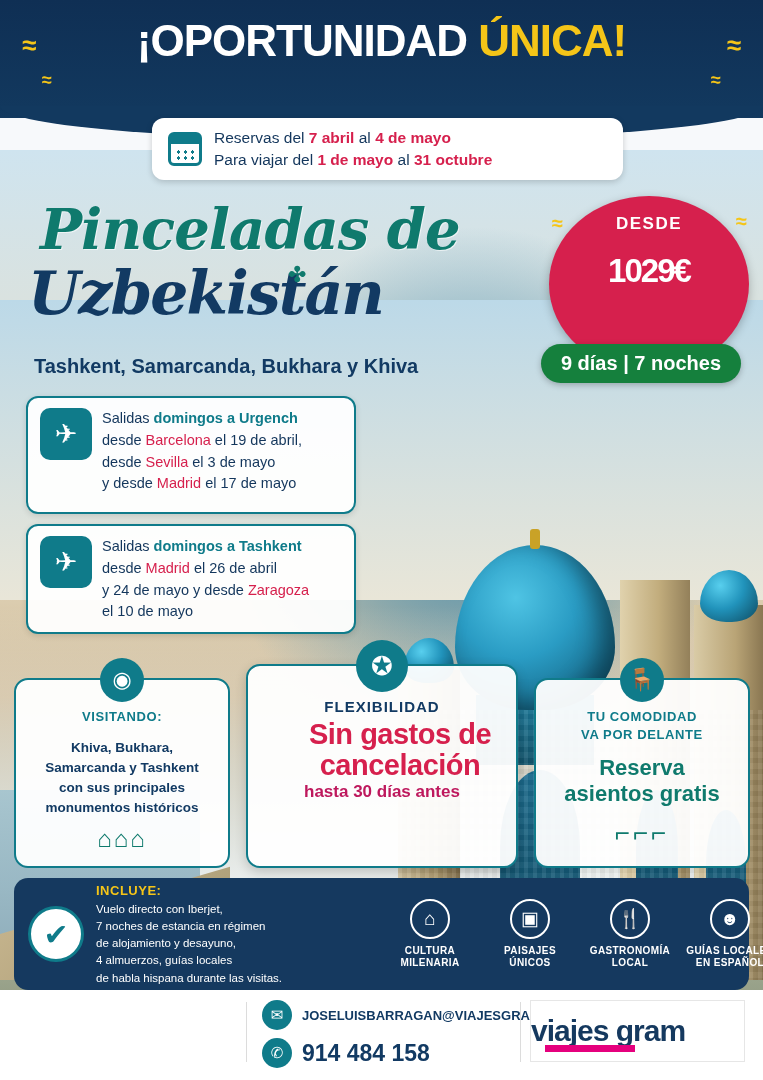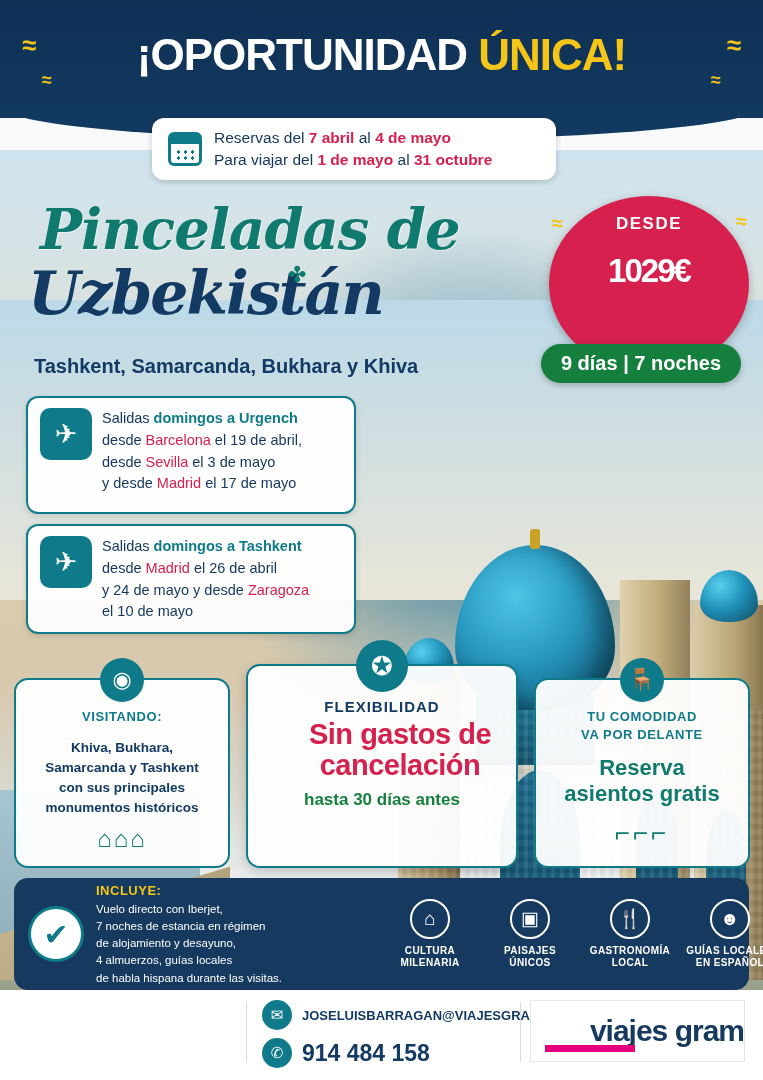--- a/index.html
+++ b/index.html
@@ -101,36 +101,36 @@
     position:absolute; left:0; top:0; width:763px; height:118px;
     background: linear-gradient(to bottom,#0f2f54,#12395f);
     z-index:5;
   }
   .header:after{
     content:""; position:absolute; left:0; bottom:-22px; width:100%; height:34px;
     background:#12395f;
     border-radius: 0 0 50% 50% / 0 0 100% 100%;
   }
   .headline {
-    position:absolute; top:30px; left:0; width:763px; text-align:center;
+    position:absolute; top:16px; left:0; width:763px; text-align:center;
     font-size:44px; font-weight:bold; letter-spacing:-1px; color:#ffffff;
     z-index:7; white-space:nowrap;
   }
   .headline .hl-accent { color:#f5c518; }
   .spark {
     position:absolute; z-index:7; color:#f5c518; font-size:26px; font-weight:bold;
   }
   .sp-l { left:22px; top:30px; }
   .sp-r { right:22px; top:30px; }
   .sp-l2 { left:42px; top:70px; font-size:18px; }
   .sp-r2 { right:42px; top:70px; font-size:18px; }
 
   
   .date-pill {
-    position:absolute; left:152px; top:118px; width:404px; height:62px;
+    position:absolute; left:152px; top:118px; width:471px; height:62px;
     background:#ffffff; border-radius:12px;
     box-shadow:0 2px 6px rgba(0,0,0,.18);
     z-index:8; display:flex; align-items:center; padding:0 16px;
   }
   .cal-icon {
     width:34px; height:34px; border:3px solid #0f7b8a; border-radius:6px;
     position:relative; flex:0 0 34px; margin-right:12px;
     background:#fff;
   }
   .cal-icon:before{
@@ -218,21 +218,21 @@
     background:#0f7b8a; color:#fff; border-radius:50%;
     display:flex; align-items:center; justify-content:center;
   }
   .pin-badge { top:-22px; width:44px; height:44px; font-size:22px; }
   .medal-badge { top:-26px; width:52px; height:52px; font-size:26px; }
   .seat-badge { top:-22px; width:44px; height:44px; font-size:22px; }
   .f-kicker { margin-top:28px; font-size:13px; font-weight:bold; color:#0f7b8a; letter-spacing:.6px; line-height:1.35;}
   .f-body { margin-top:12px; font-size:13.5px; color:#123a63; line-height:1.5; font-weight:bold;}
   .f2-kicker { margin-top:32px; font-size:15px; font-weight:bold; color:#123a63; letter-spacing:1px;}
   .f2-big { margin-top:4px; font-size:29px; font-weight:bold; color:#d6204d; line-height:1.08; letter-spacing:-.5px;margin-left:36px;}
-  .f2-small { margin-top:8px; font-size:17px; color:#15803d; font-weight:bold;}
+  .f2-small { font-size:17px; color:#be185d; font-weight:bold;}
   .f3-big { margin-top:12px; font-size:22px; color:#0f7a6d; font-weight:bold; line-height:1.2;}
   .mosque-line { margin-top:6px; color:#0f7a6d; font-size:24px; letter-spacing:2px; }
   .seat-line { margin-top:10px; color:#0f7a6d; font-size:26px; letter-spacing:3px; }
 
   
   .includes {
     position:absolute; left:14px; top:878px; width:735px; height:112px;
     background:#15395f; border-radius:14px; z-index:9; color:#fff;
     display:flex; align-items:center; padding:10px 14px;
   }
@@ -268,21 +268,21 @@
   .c-row { display:flex; align-items:center; margin-bottom:8px; }
   .c-badge {
     width:30px; height:30px; border-radius:50%; background:#0f7b8a; color:#fff;
     display:flex; align-items:center; justify-content:center; font-size:15px; margin-right:10px;
   }
   .c-mail { font-size:13px; font-weight:bold; color:#123a63; }
   .c-phone { font-size:23px; font-weight:bold; color:#123a63; }
   .logo {
     position:absolute; right:18px; top:1000px; z-index:11; width:215px; height:62px;
     background:#fff; border:1px solid #e6e6e6;
-    display:flex; align-items:center; justify-content:flex-end;
+    display:flex; align-items:center; justify-content:flex-start;
   }
   .logo-text { font-size:30px; font-weight:bold; color:#15395f; letter-spacing:-1px; }
   .logo-bar { position:absolute; left:14px; bottom:9px; width:90px; height:7px; background:#e5007d; }
   .footer-div { position:absolute; left:246px; top:1002px; width:1px; height:60px; background:#dcdcdc; z-index:11;}
   .footer-div2 { position:absolute; left:520px; top:1002px; width:1px; height:60px; background:#dcdcdc; z-index:11;}
 </style>
 </head>
 <body>
 
 <div class="poster">

